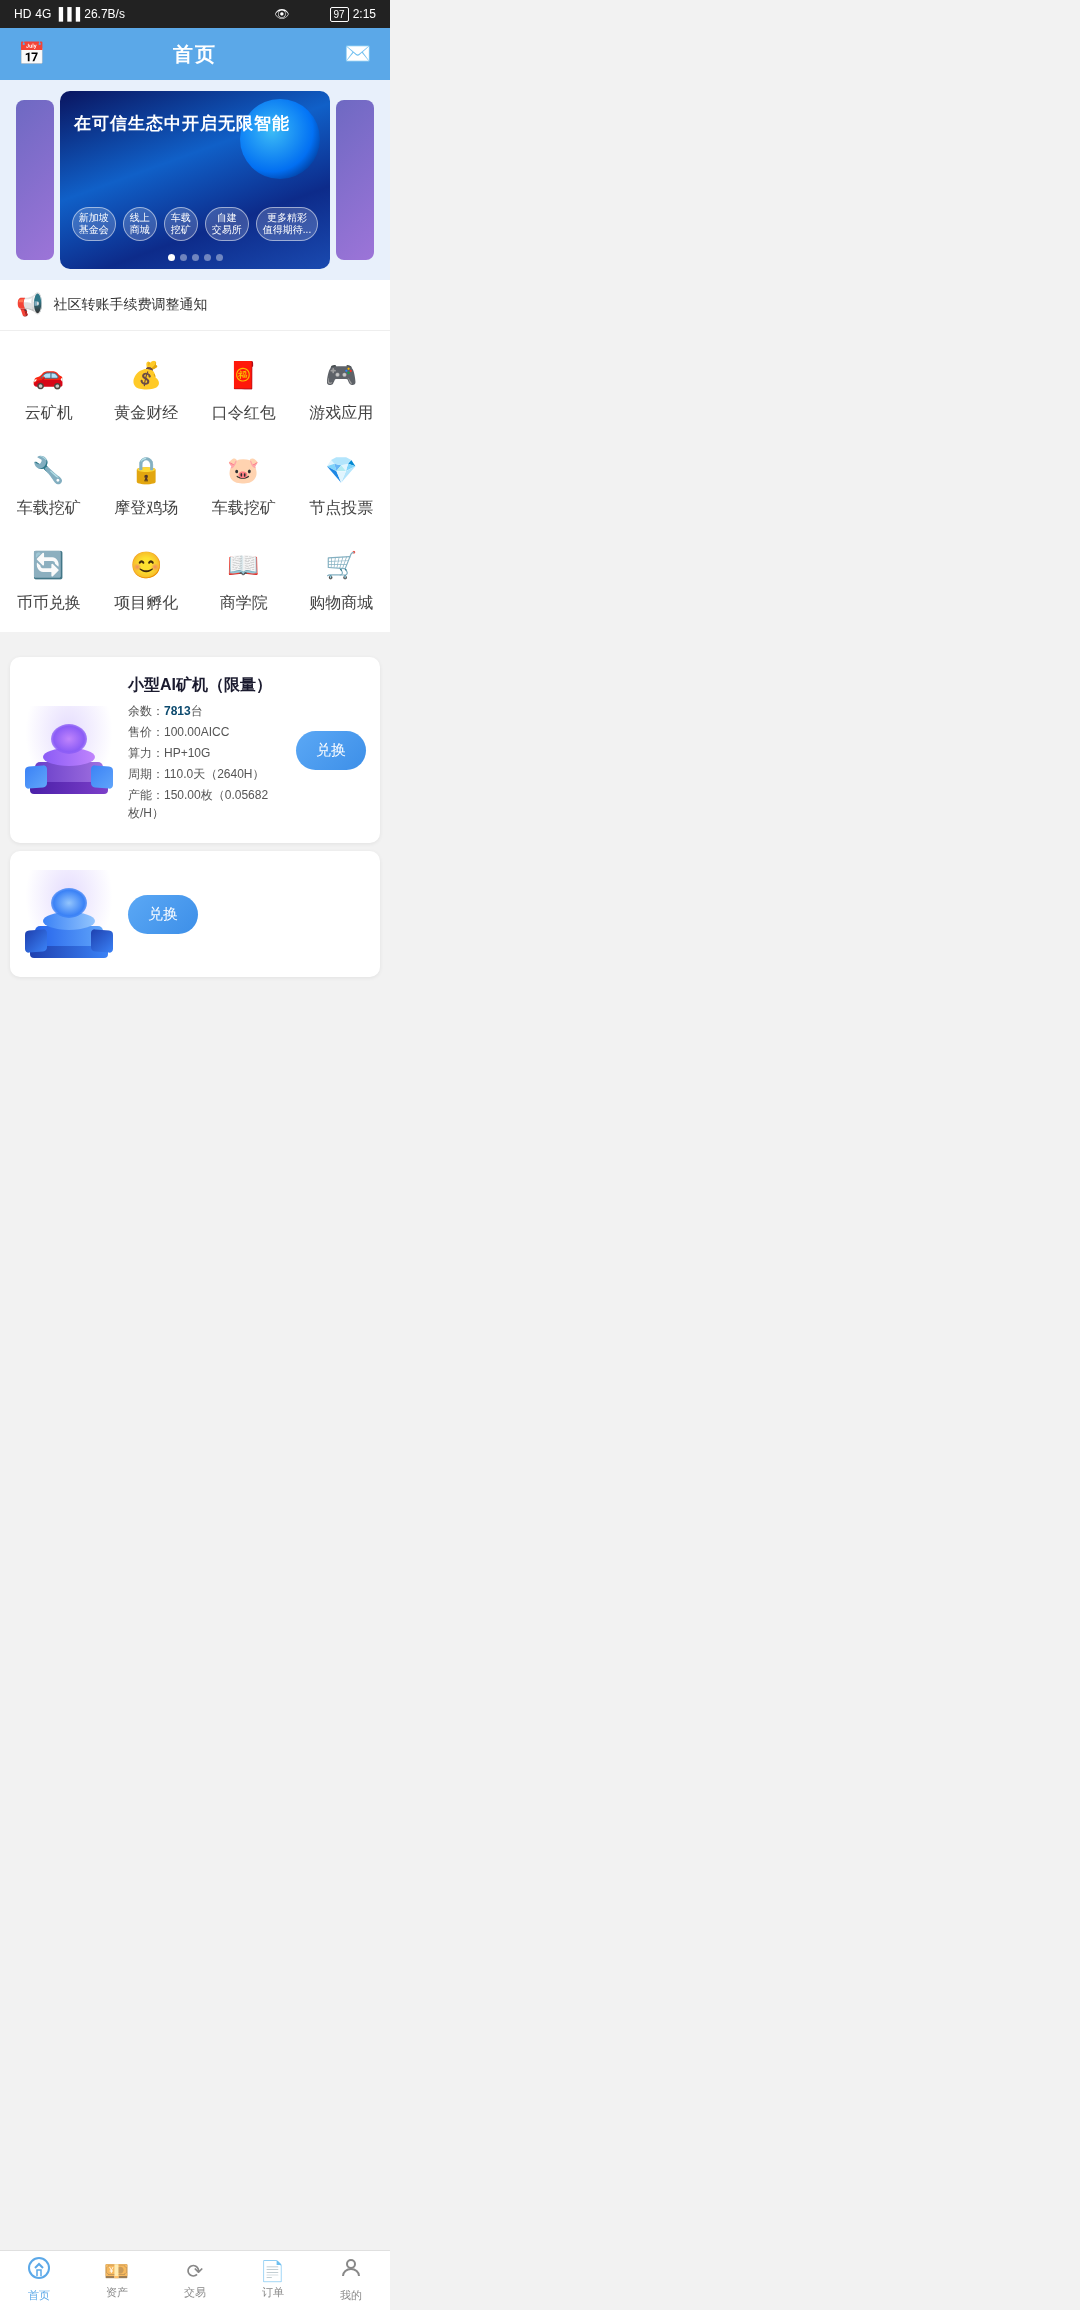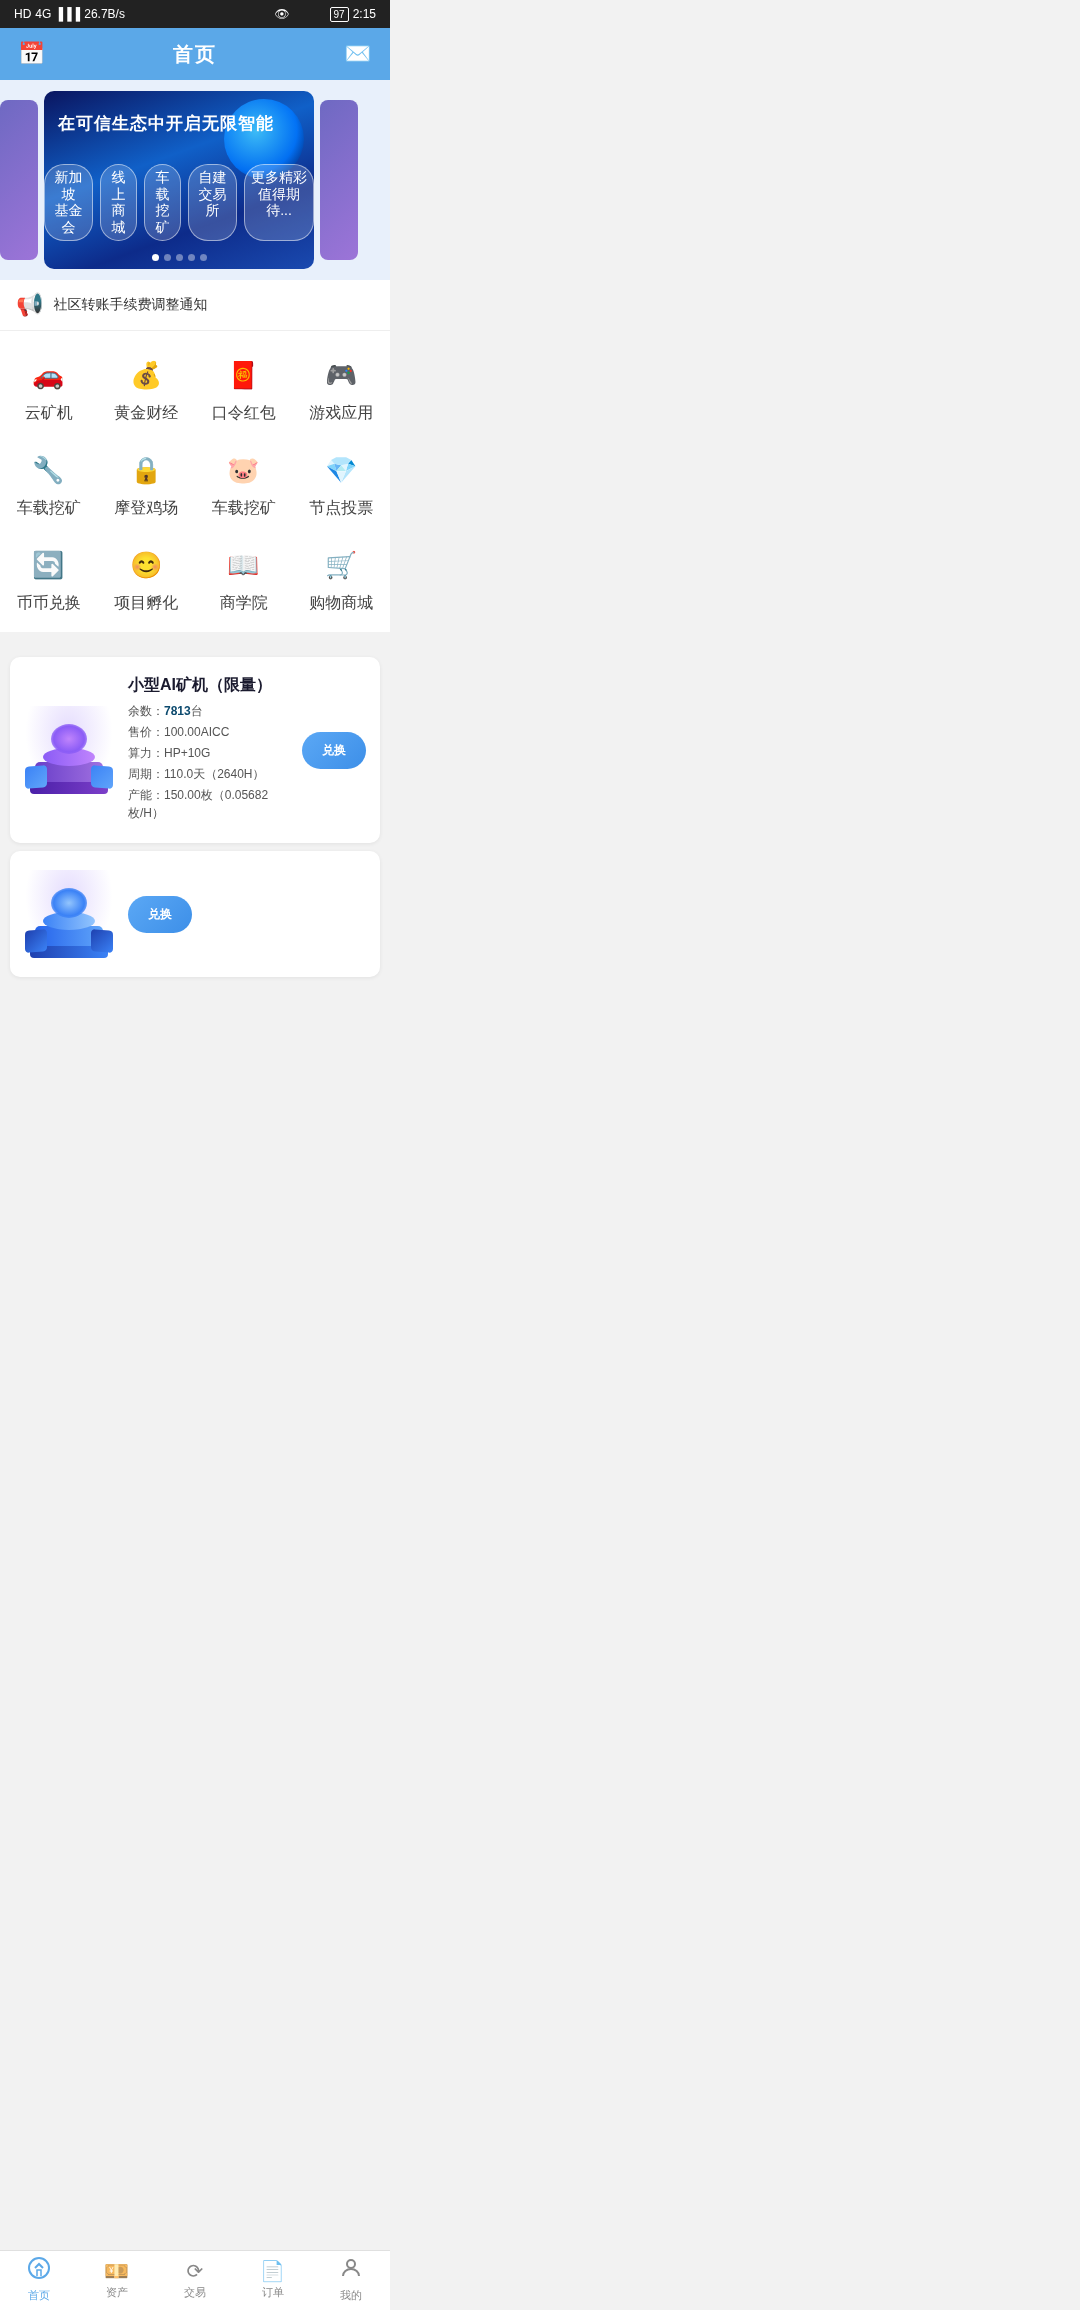--- a/index.html
+++ b/index.html
@@ -47,20 +47,21 @@
       letter-spacing: 2px;
     }
     .header-icon { color: #fff; font-size: 22px; }
 
     
     .banner-wrap {
       background: #e8f0fb;
       padding: 10px 0 10px;
       display: flex;
       align-items: center;
+      justify-content: center;
       overflow: hidden;
       position: relative;
       height: 200px;
     }
     .banner-side {
       width: 38px;
       height: 160px;
       background: linear-gradient(135deg, #3a2faa 0%, #7c3fc9 100%);
       border-radius: 8px;
       flex-shrink: 0;
@@ -98,21 +99,21 @@
       bottom: 28px; left: 0; right: 0;
       display: flex;
       justify-content: center;
       gap: 7px;
     }
     .banner-pill {
       background: rgba(255,255,255,0.18);
       border: 1px solid rgba(255,255,255,0.5);
       border-radius: 20px;
       color: #fff;
-      font-size: 14px;
+      font-size: 10px;
       padding: 4px 6px;
       text-align: center;
       line-height: 1.2;
       margin-top: 21px;
     }
     .banner-dots {
       position: absolute;
       bottom: 8px; left: 0; right: 0;
       display: flex; justify-content: center; gap: 5px;
     }
@@ -209,22 +210,22 @@
       margin-bottom: 3px;
       line-height: 1.5;
     }
     .highlight { color: #0c4a6e; font-weight: 600; }
     .exchange-btn {
       background: linear-gradient(135deg, #5ba8f5, #3d8fe8);
       color: #fff;
       border: none;
       border-radius: 22px;
       padding: 10px 20px;
-      font-size: 12px;
-      font-weight: 700;
+      font-size: 15px;
+      font-weight: 400;
       cursor: pointer;
       white-space: nowrap;
       flex-shrink: 0;
       align-self: center;
     }
 
     
     .tab-bar {
       position: fixed;
       bottom: 0; left: 0; right: 0;

